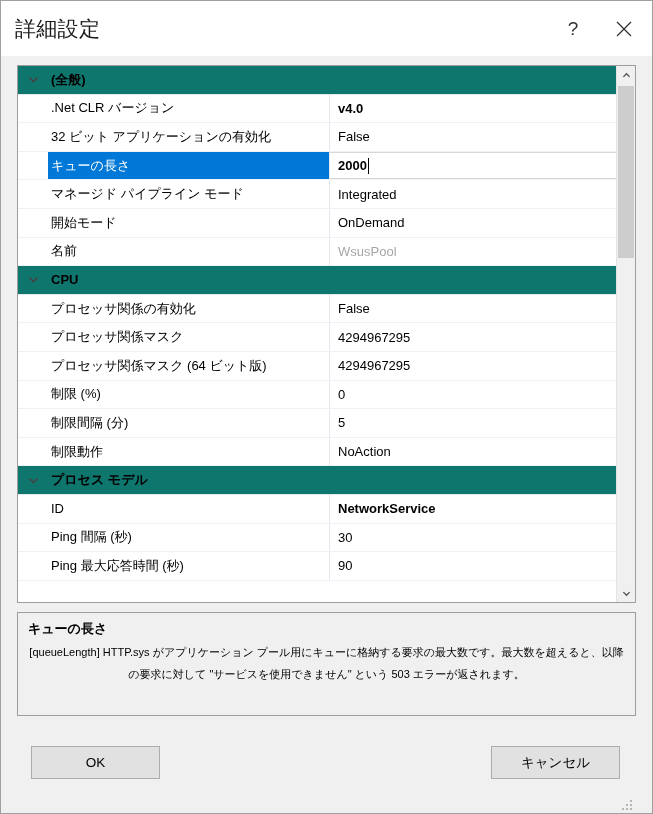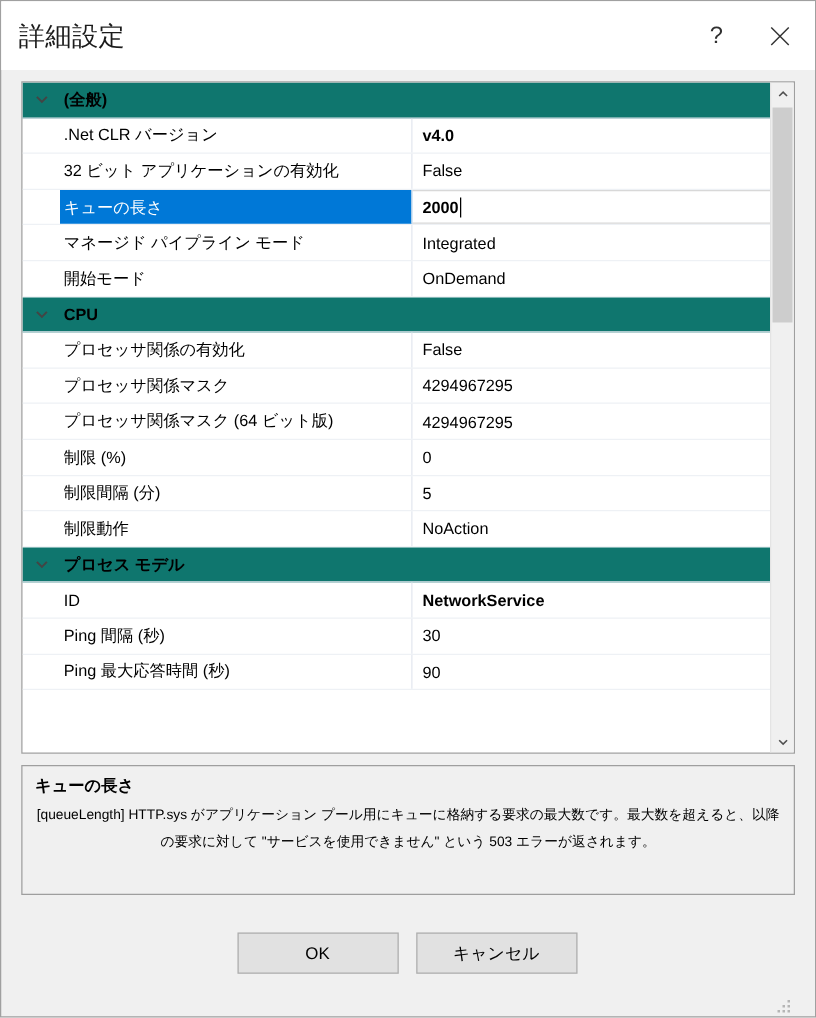--- a/index.html
+++ b/index.html
@@ -215,21 +215,21 @@
     font-size: 11px;
     line-height: 22px;
     text-align: center;
   }
 
   
   .footer {
     flex: 1 1 auto;
     display: flex;
     align-items: flex-start;
-    justify-content: center;
+    justify-content: space-between;
     padding: 30px 16px 0 0;
     box-sizing: border-box;
     position: relative;
   }
   .btn {
     width: 129px;
     height: 33px;
     background: #e1e1e1;
     border: 1px solid #adadad;
     font-family: inherit;
@@ -314,20 +314,27 @@
             <div class="name-cell">マネージド パイプライン モード</div>
             <div class="value-cell">
               <span class="">Integrated</span>
             </div>
           </div>
           <div class="row">
             <div class="chev-cell"></div>
             <div class="name-cell">開始モード</div>
             <div class="value-cell">
               <span class="">OnDemand</span>
+            </div>
+          </div>
+          <div class="row">
+            <div class="chev-cell"></div>
+            <div class="name-cell">名前</div>
+            <div class="value-cell">
+              <span class="dim">WsusPool</span>
             </div>
           </div>
           <div class="row group">
             <div class="chev-cell">
               <svg class="chev" viewBox="0 0 11 11">
                 <polyline points="1.5,3.5 5.5,7.5 9.5,3.5" fill="none" stroke="currentColor" stroke-width="1.6"></polyline>
               </svg>
             </div>
             <div class="name-cell">CPU</div>
             <div class="value-cell"></div>

